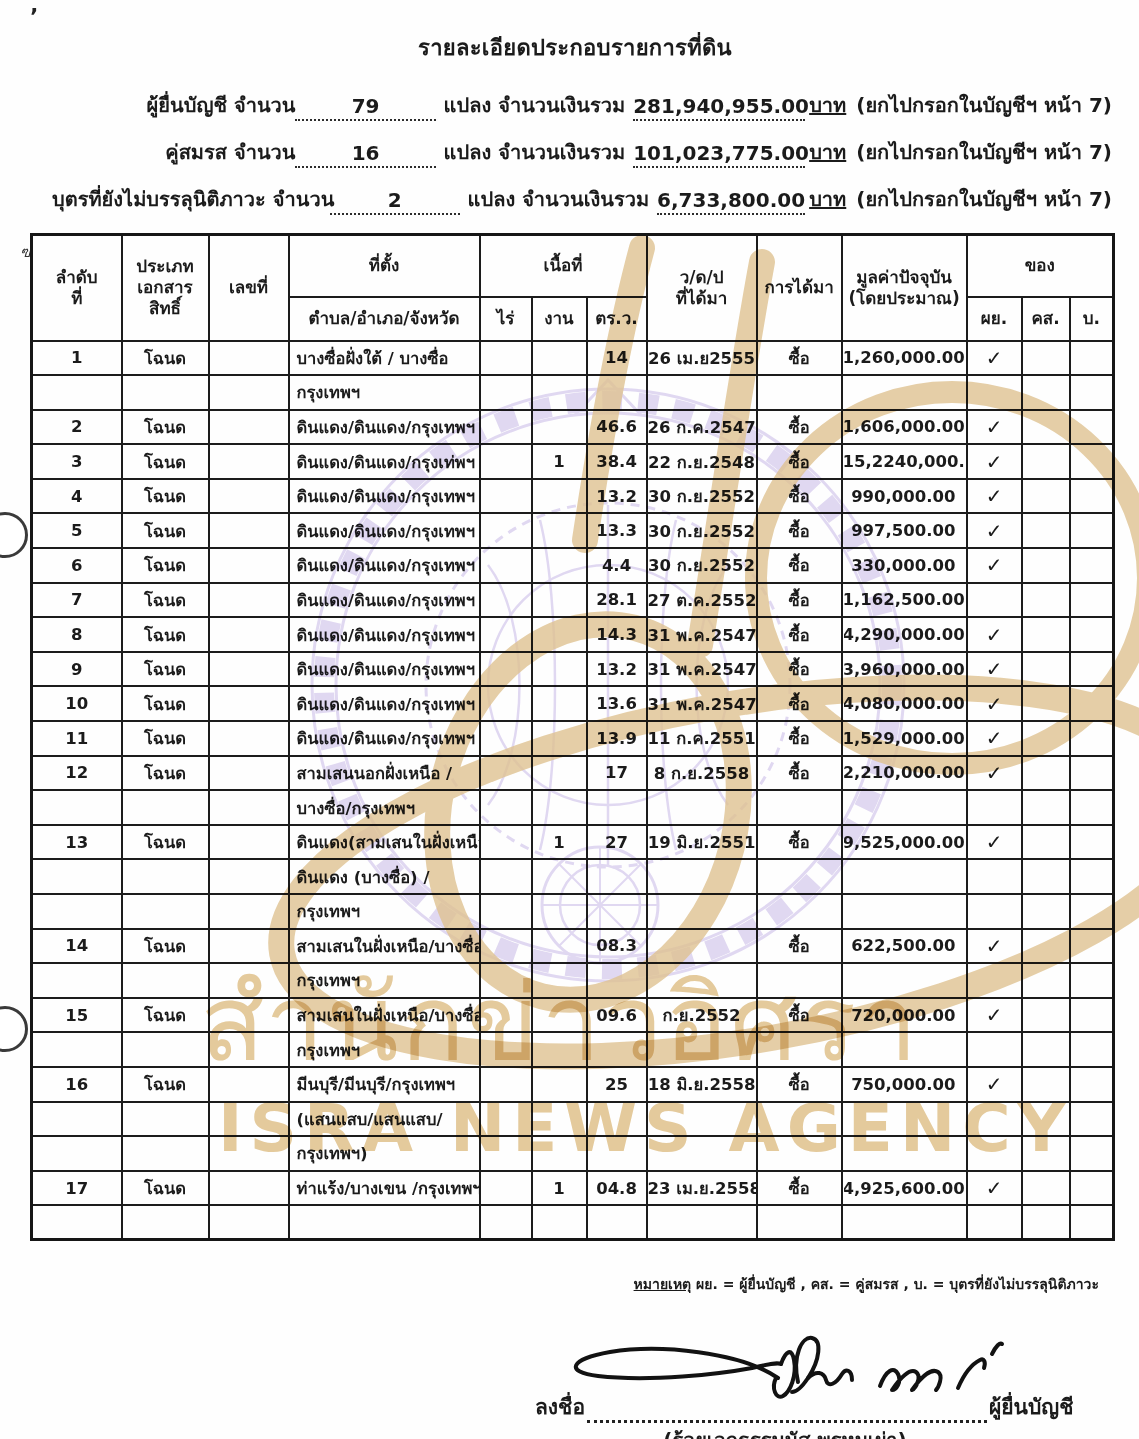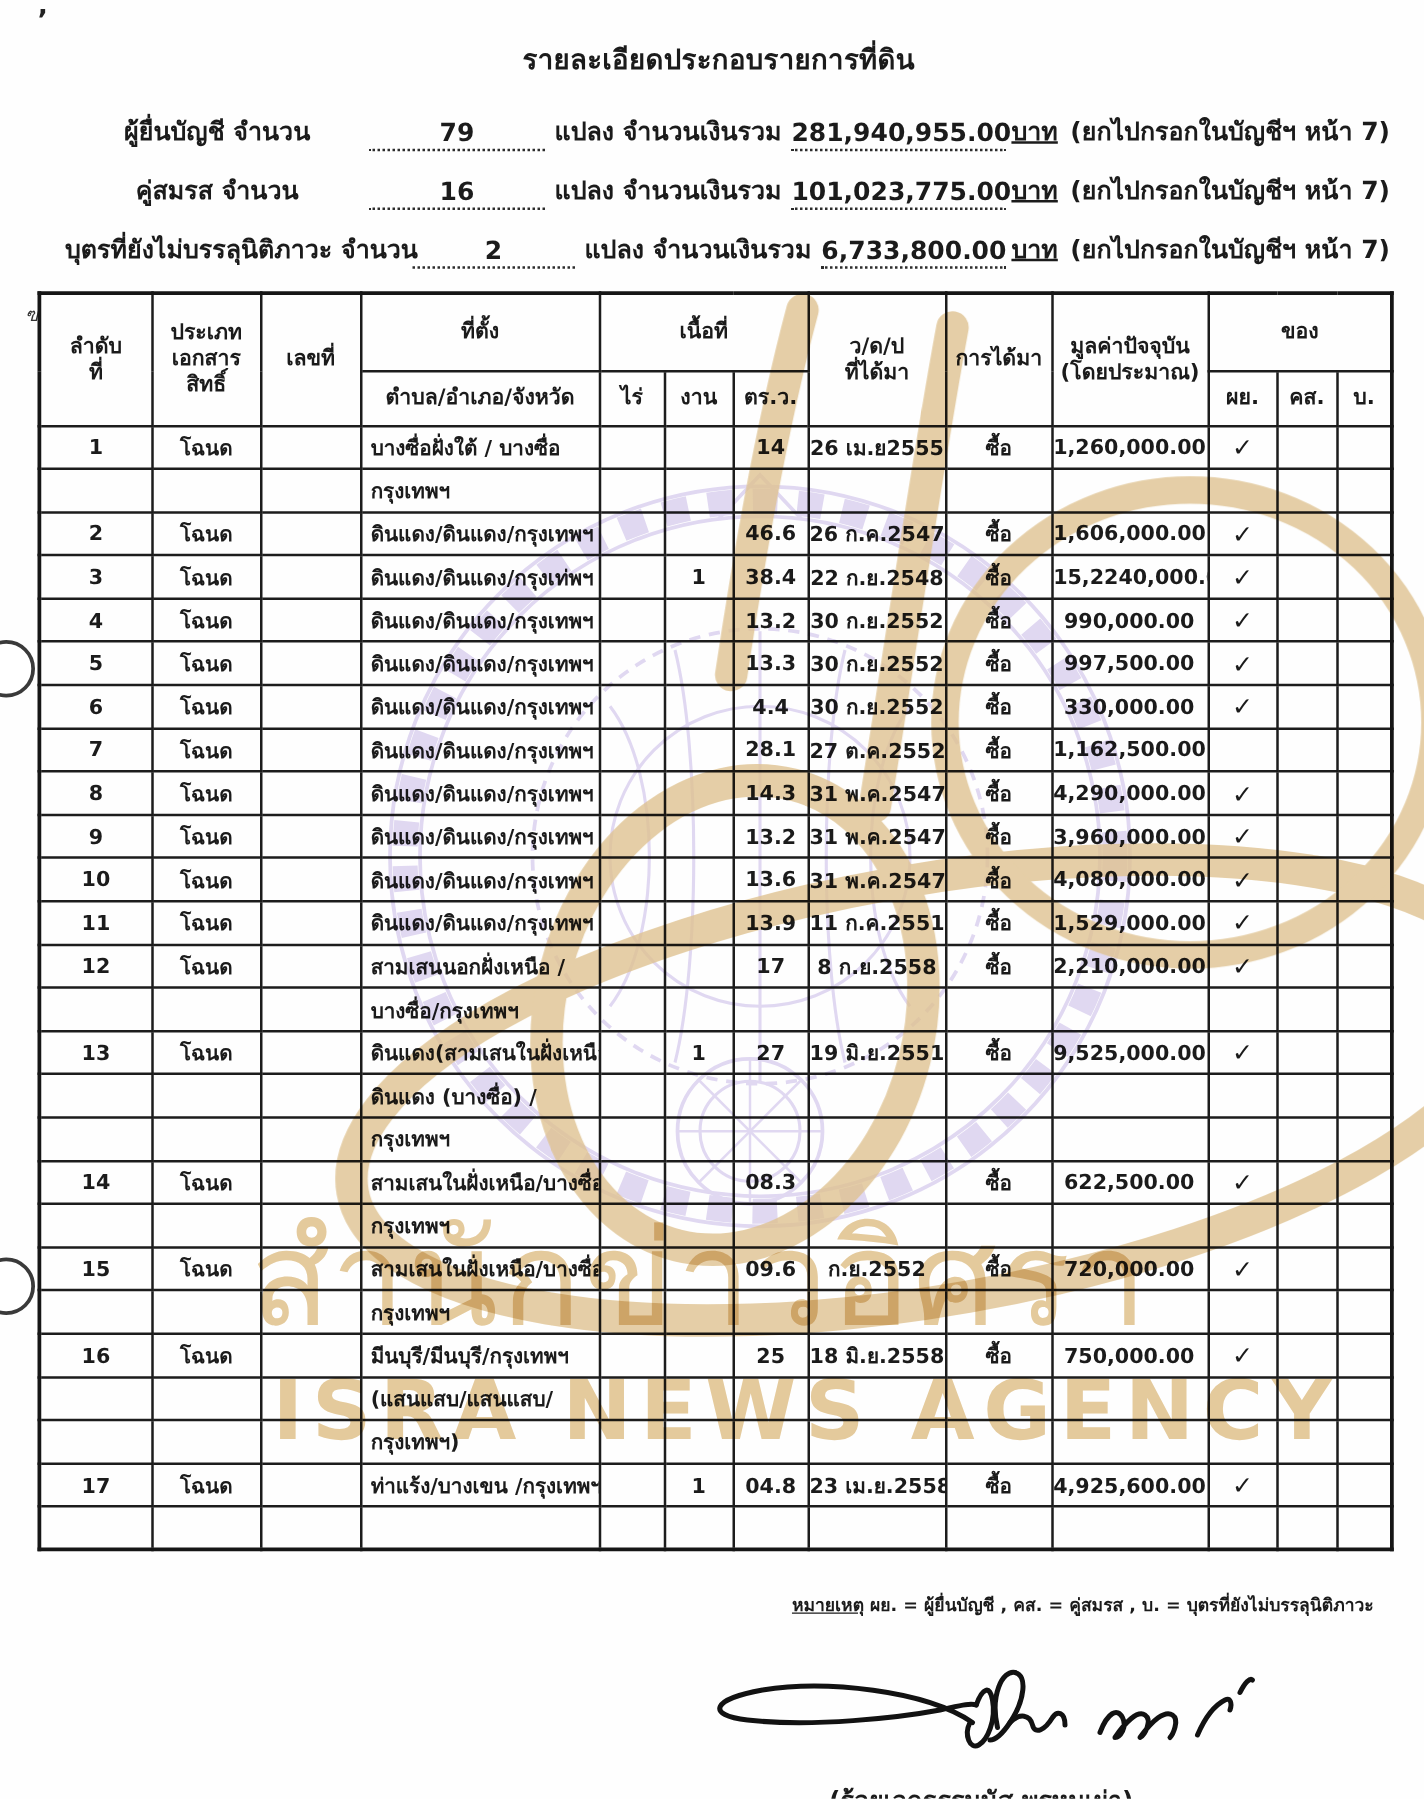--- a/index.html
+++ b/index.html
@@ -18,38 +18,38 @@
   .punch { position:absolute; left:-18px; width:46px; height:46px; border:3px solid #3a3a3a; border-radius:50%; background:#fff; }
   .punch-1 { top:512px; }
   .punch-2 { top:1006px; }
 
   
   .title { position:absolute; left:0; top:30px; width:1150px; text-align:center; font-size:22px; font-weight:bold; letter-spacing:.3px; }
 
   
   .summary { position:absolute; left:52px; top:74px; width:1060px; }
   .summary-line { display:flex; align-items:flex-end; height:47px; font-size:20px; font-weight:600; white-space:nowrap; }
-  .s-label { width:278px; text-align:center; }
+  .s-label { width:278px; text-align:right; }
   .s-count { width:160px; text-align:center; border-bottom:2px dotted #2c2c2c; padding-bottom:1px; }
   .s-mid   { padding:0 8px; }
   .s-amount{ width:172px; text-align:center; border-bottom:2px dotted #2c2c2c; padding-bottom:1px; }
   .s-unit  { padding-left:4px;text-decoration:underline; }
   .s-note  { padding-left:10px; }
 
   
   table.land { position:absolute; left:30px; top:233px; width:1082px; border-collapse:collapse; table-layout:fixed; }
   table.land th, table.land td { border:2px solid #1c1c1c; overflow:hidden; }
   table.land { border:3px solid #161616; }
   thead th { font-size:17px; font-weight:600; text-align:center; white-space:pre-line; line-height:1.25; }
   thead tr.h1 th { height:62px; }
   thead tr.h2 th { height:44px; }
   tbody tr { height:34.6px; }
   tbody td { font-size:16.5px; font-weight:600; text-align:center; white-space:nowrap; }
   td.c-location { text-align:left; padding-left:7px; }
-  td.c-value { text-align:right; padding-right:10px; font-weight:600; }
+  td.c-value { text-align:right; padding-right:10px; font-weight:600;border-radius:15px; }
   td.c-py { font-size:20px; font-weight:bold; }
 
   
   .footnote { position:absolute; right:40px; top:1247px; font-size:14px; font-weight:700; white-space:nowrap;margin-top:26px; }
   .fn-label { text-decoration:underline; }
 
   
   .sign-area { position:absolute; left:0; top:1330px; width:1139px; height:109px; }
   .sign-line { position:absolute; left:535px; top:60px; font-size:21px; font-weight:600; display:flex; align-items:flex-end; white-space:nowrap; }
   .sign-dots { display:inline-block; width:400px; border-bottom:3px dotted #222; margin:0 2px; height:24px; }
@@ -547,20 +547,25 @@
       <g fill="none" stroke="#121212" stroke-width="4" stroke-linecap="round" stroke-linejoin="round">
         <path d="M238,48 C200,22 120,14 70,22 C30,29 24,42 58,46 C110,52 180,44 212,38 C226,35 236,32 241,34"></path>
         <path d="M241,34 C246,20 252,18 254,30 C257,46 250,62 243,66 C236,70 231,58 236,48"></path>
         <path d="M258,52 C252,26 262,6 272,8 C282,10 280,30 268,48 C262,57 256,62 252,62"></path>
         <path d="M268,48 C276,40 284,42 286,50 C288,58 296,54 302,44 C306,38 312,40 312,50"></path>
         <path d="M340,56 C346,40 354,36 358,44 C362,52 356,60 352,60 C360,48 370,38 376,42 C382,46 376,58 372,60 C382,46 392,38 398,42 C404,46 398,58 396,60"></path>
         <path d="M418,58 C424,44 432,34 440,30 C444,28 446,32 444,38"></path>
         <path d="M452,24 C456,16 460,12 462,14"></path>
       </g>
     </svg>
+    <div class="sign-line">
+      <span>ลงชื่อ</span>
+      <span class="sign-dots"></span>
+      <span>ผู้ยื่นบัญชี</span>
+    </div>
     <div class="sign-name">(ร้อยเอกธรรมนัส พรหมเผ่า)</div>
   </div>
 
   <div class="watermark">
     <svg class="wm-svg" width="1139" height="1439" viewBox="0 0 1139 1439">
 
       <g fill="none" stroke="#c9bae8" opacity="0.55">
         <circle cx="608" cy="685" r="296" stroke-width="3"></circle>
         <circle cx="608" cy="685" r="272" stroke-width="3"></circle>
         <circle cx="608" cy="685" r="284" stroke-width="20" stroke-dasharray="20 16"></circle>

